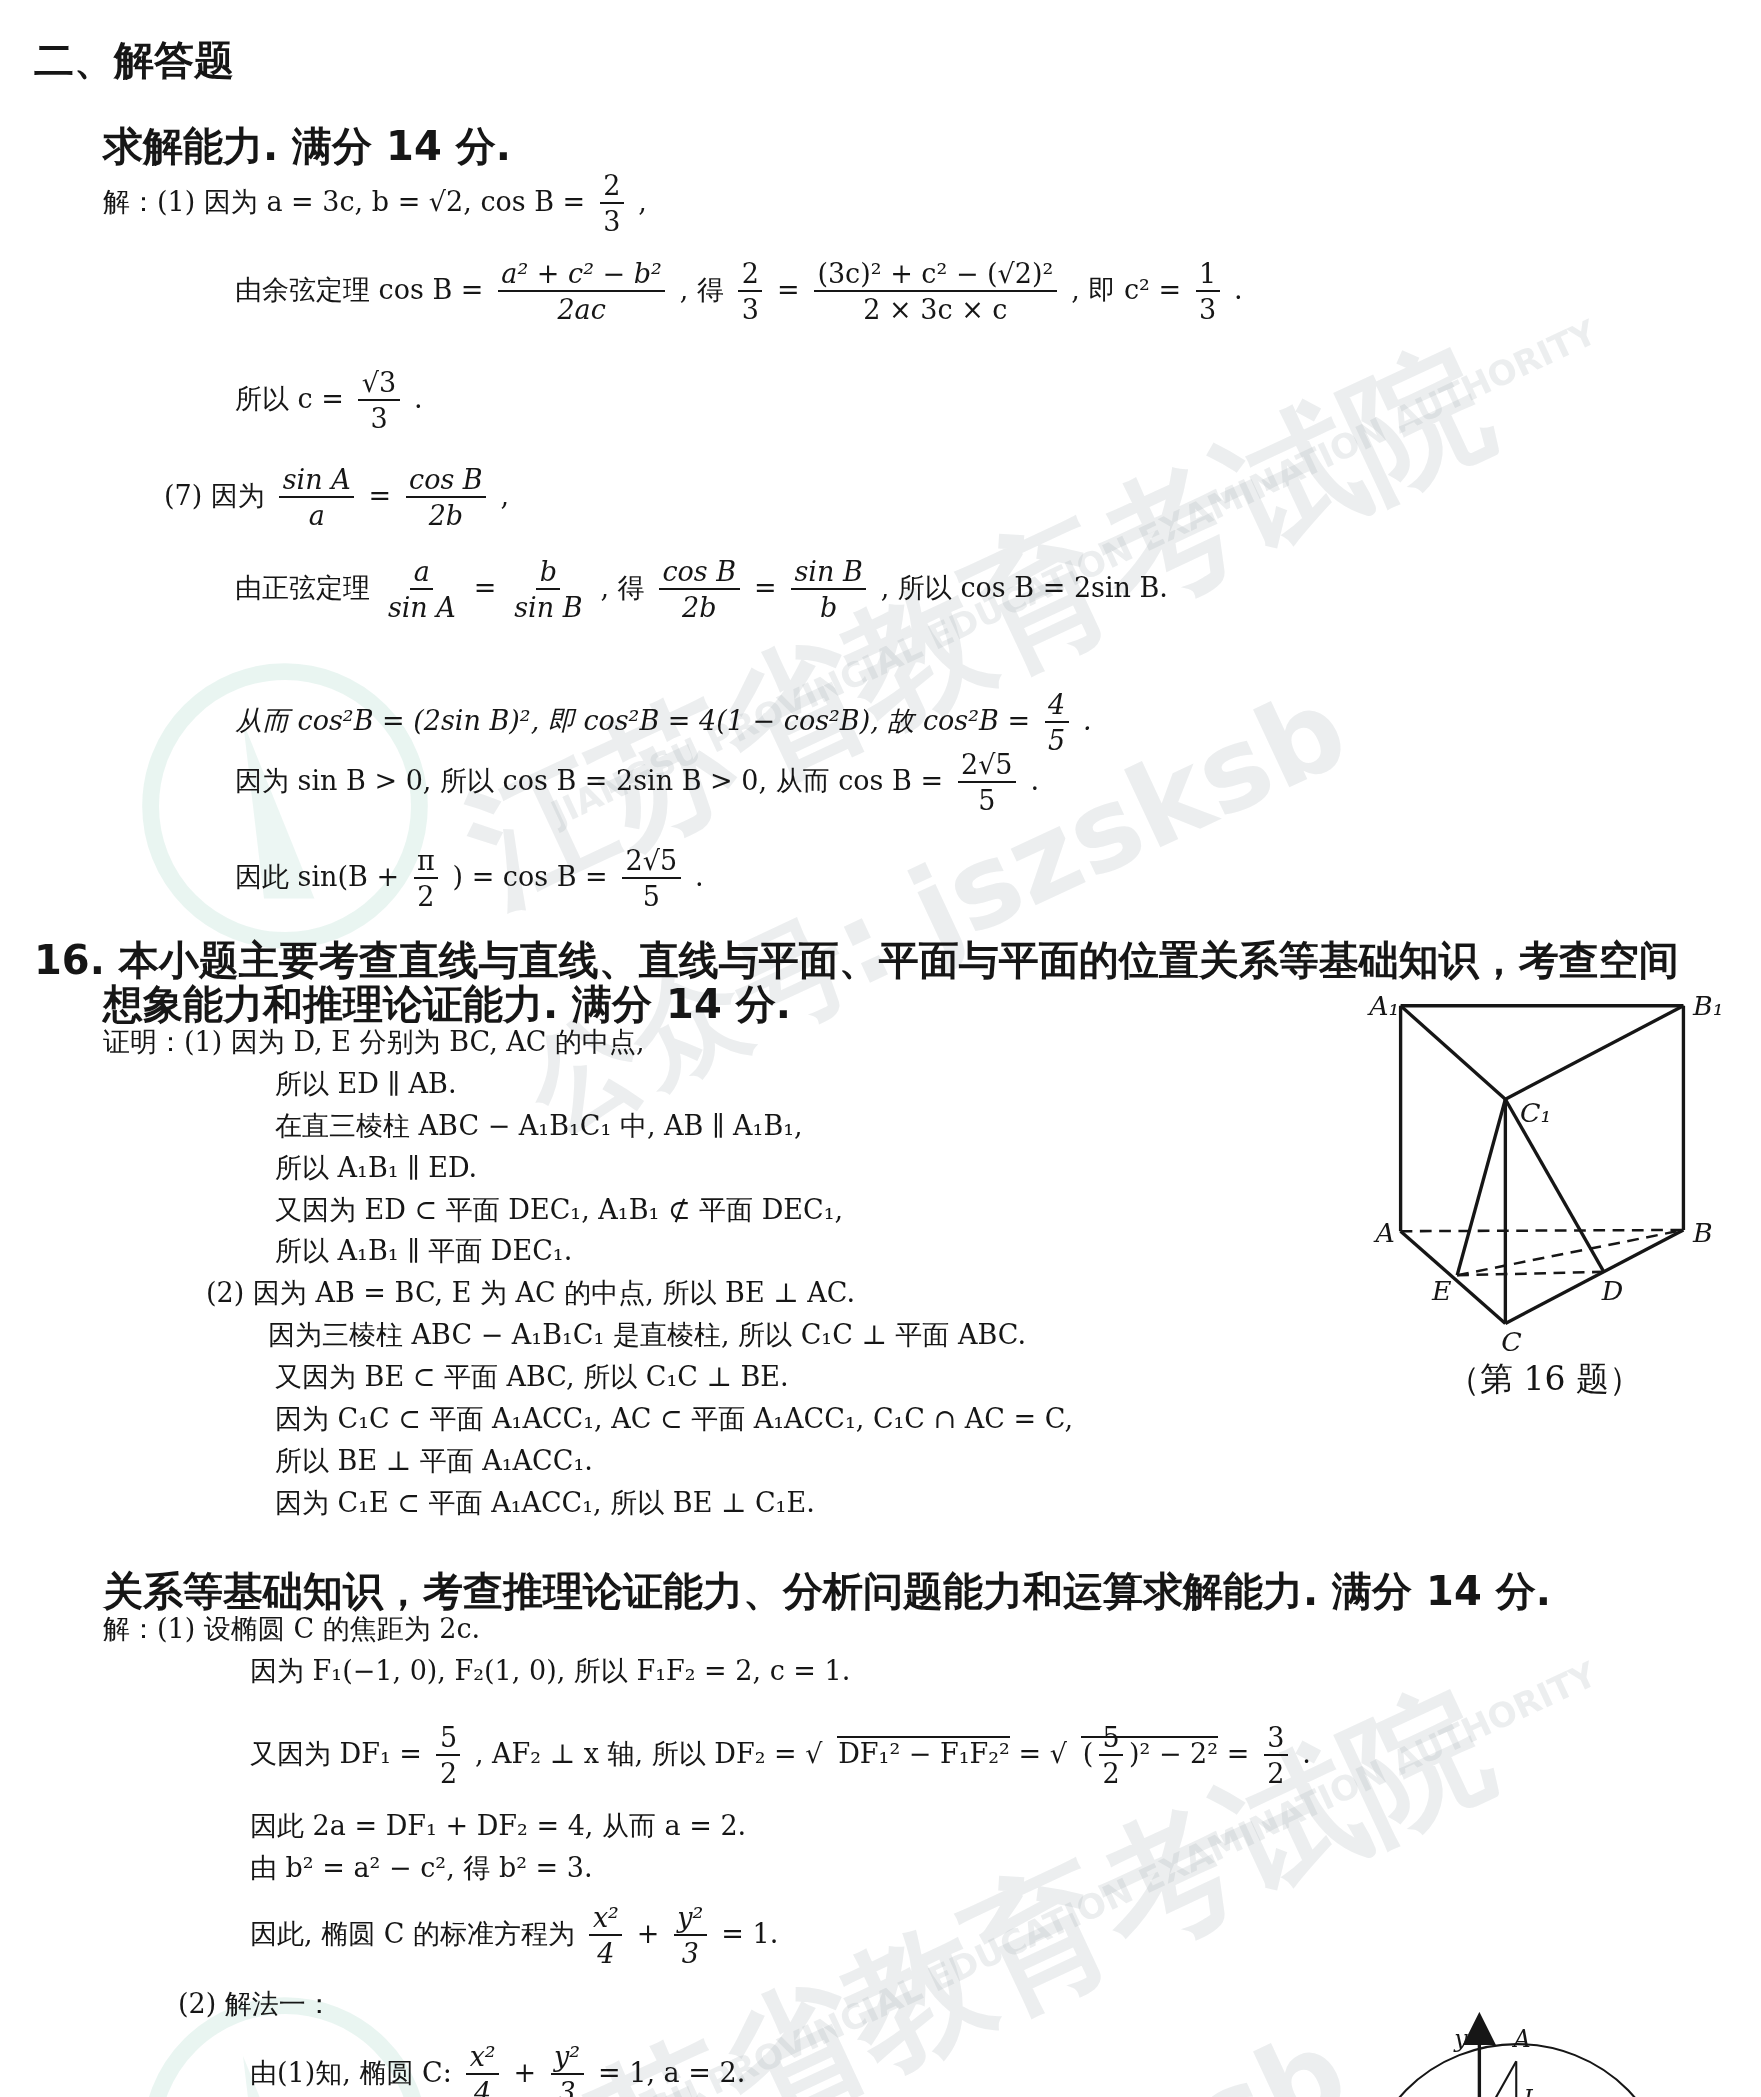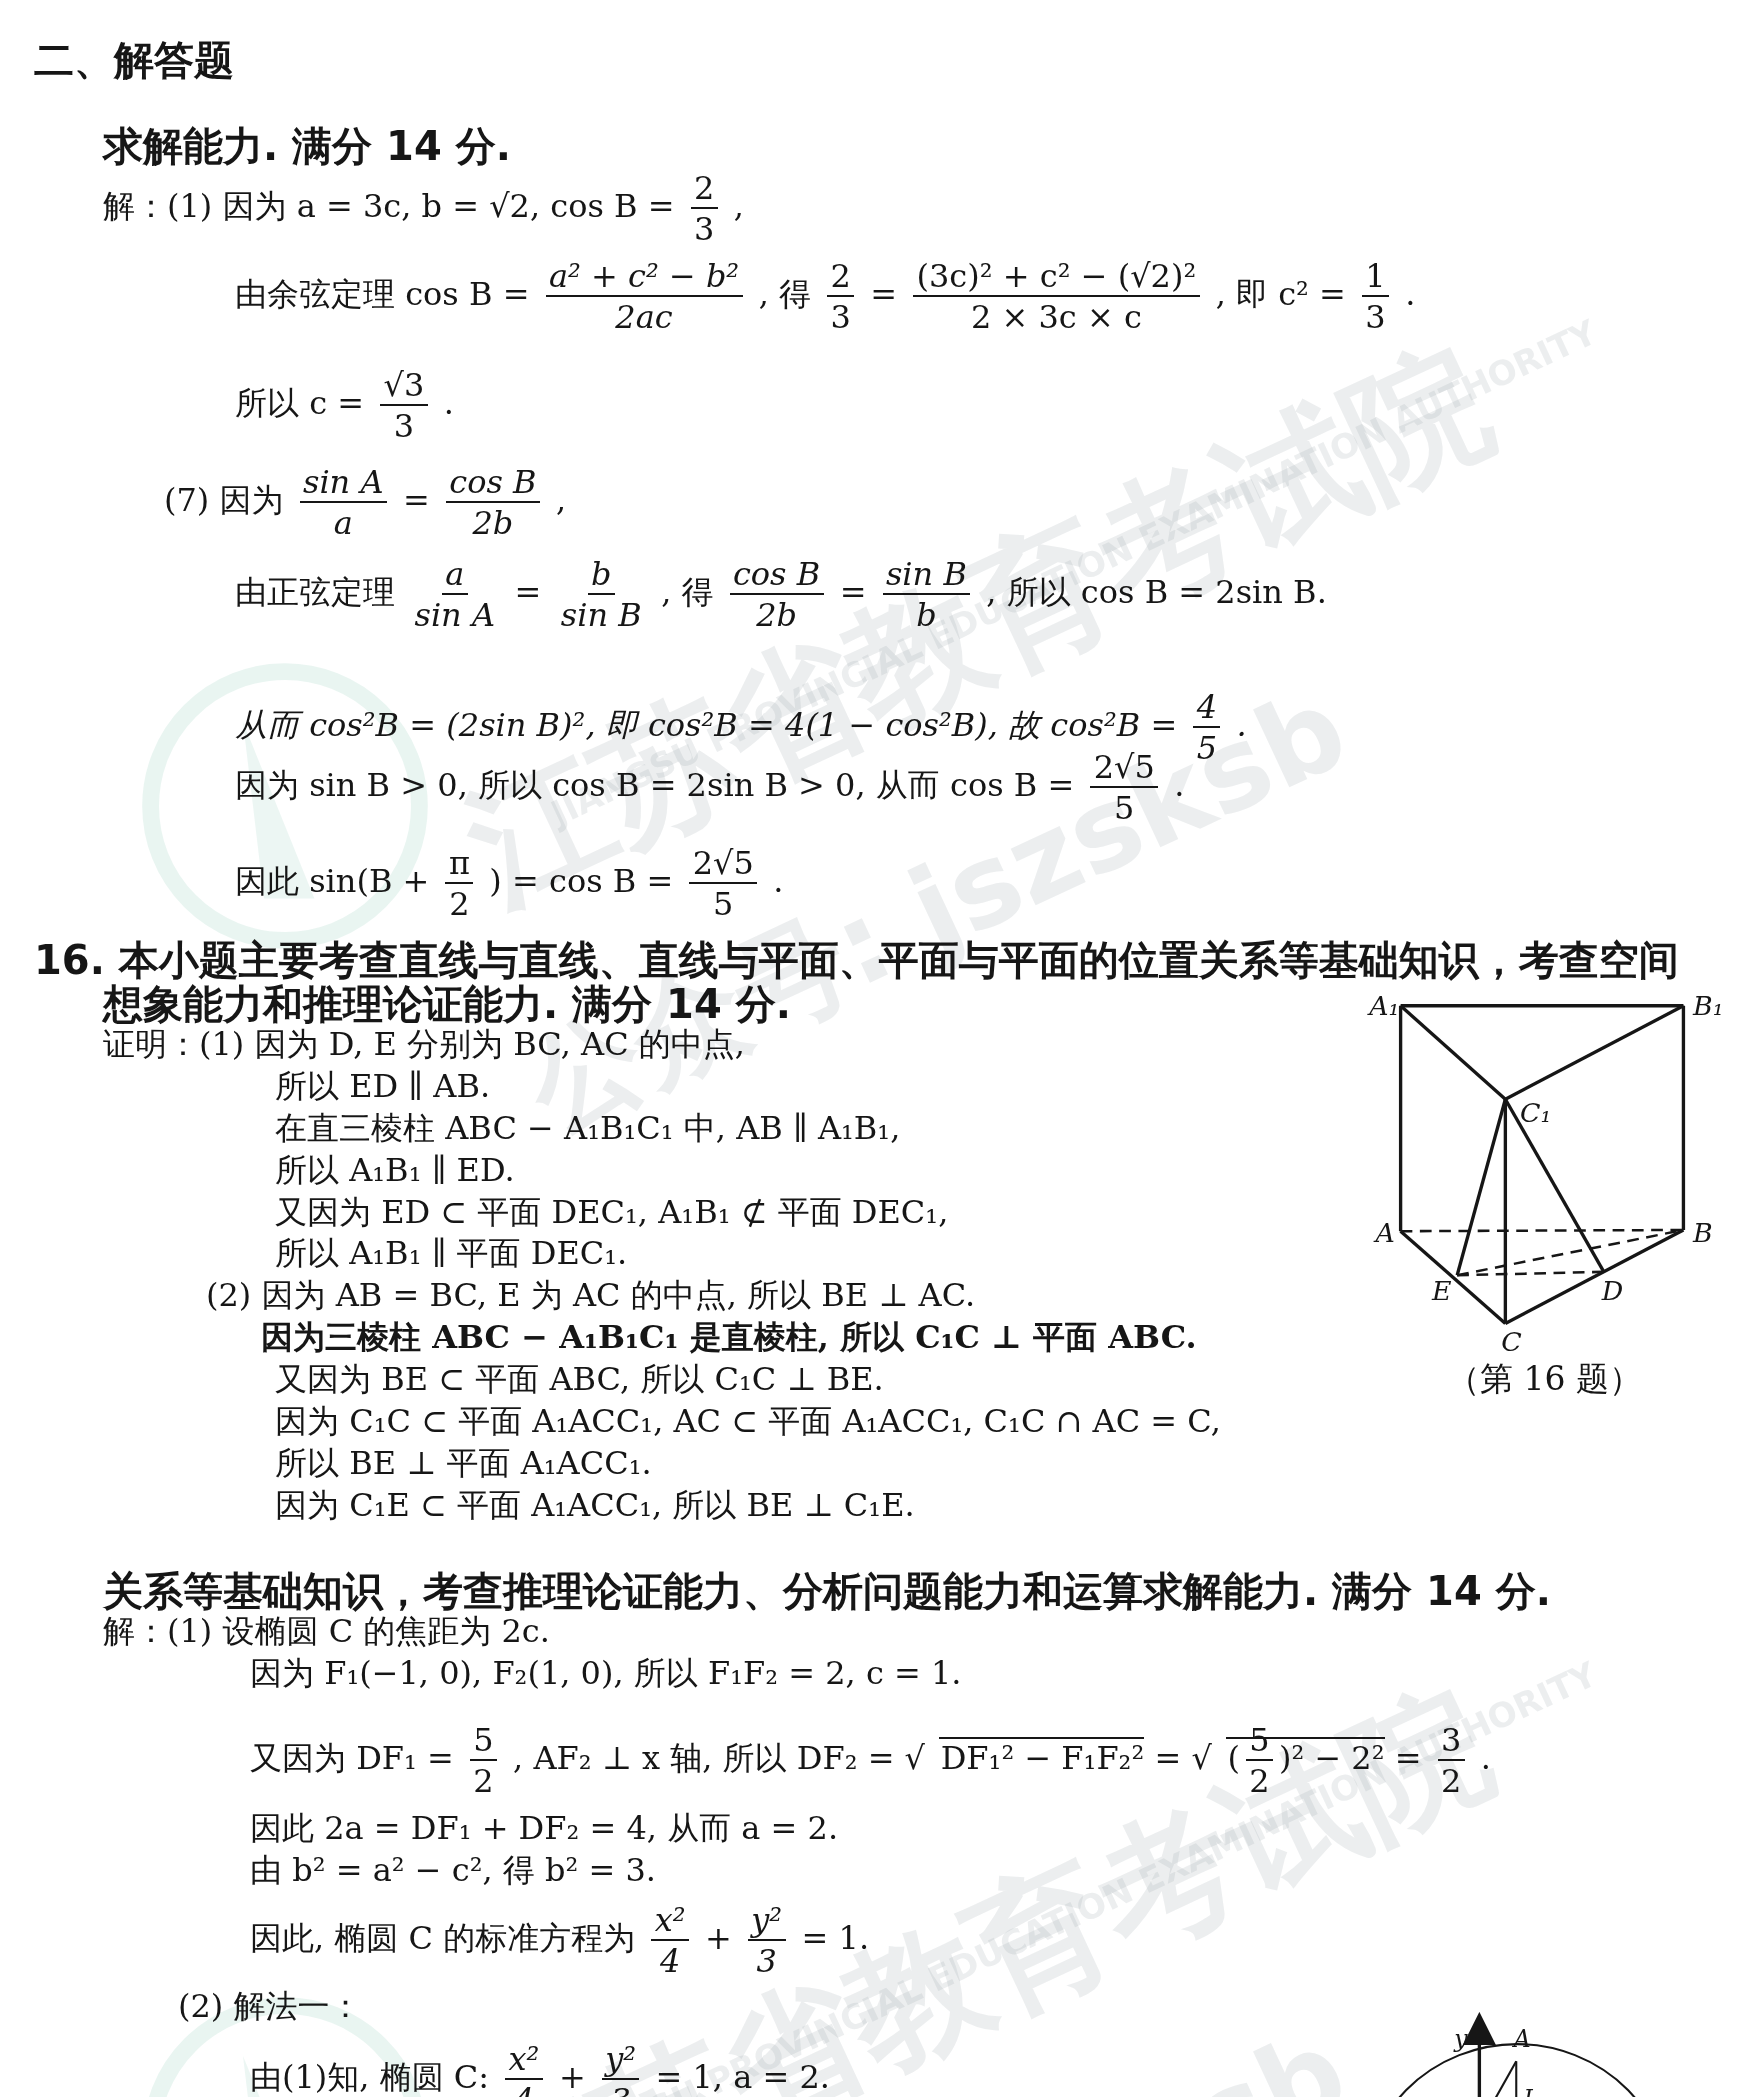--- a/index.html
+++ b/index.html
@@ -1,19 +1,19 @@
 <!DOCTYPE html>
 <html style="font-size:6.7px"><head>
 <meta charset="utf-8">
 <style>
   html,body{margin:0;padding:0;background:#fff;}
   body{width:1762px;height:2664px;position:relative;overflow:hidden;
        font-family:"DejaVu Serif","Liberation Serif",serif;color:#161616;}
   .page{position:absolute;left:0;top:0;width:1762px;height:2664px;}
-  .line{position:absolute;white-space:nowrap;font-size:32px;line-height:1;}
+  .line{position:absolute;white-space:nowrap;font-size:27px;line-height:1;}
   .bold{font-family:"DejaVu Sans","Liberation Sans",sans-serif;font-weight:bold;}
   .hd{font-size:40px;}
   .it{font-style:italic;}
   .frac{display:inline-flex;flex-direction:column;align-items:center;vertical-align:middle;margin:0 5.9px;}
   .frac .n{padding:0 3.4px 3.4px 3.4px;border-bottom:2.1px solid #161616;}
   .frac .d{padding:3.4px 3.4px 0 3.4px;}
   .sqrt{border-top:2.1px solid #161616;padding-left:1.7px;margin-left:14px;}
   .watermark{position:absolute;color:rgba(150,160,165,0.18);font-family:"DejaVu Sans","Liberation Sans",sans-serif;font-weight:bold;
     transform-origin:left top;white-space:nowrap;pointer-events:none;}
   .fig{position:absolute;}
@@ -158,21 +158,21 @@
   <div class="line bold hd" style="left:34px;top:940px;">16. 本小题主要考查直线与直线、直线与平面、平面与平面的位置关系等基础知识，考查空间</div>
   <div class="line bold hd" style="left:103px;top:984px;">想象能力和推理论证能力. 满分 14 分.</div>
 
   <div class="line" style="left:103px;top:1028px;">证明：(1) 因为 D, E 分别为 BC, AC 的中点,</div>
   <div class="line" style="left:275px;top:1070px;">所以 ED ∥ AB.</div>
   <div class="line" style="left:275px;top:1112px;">在直三棱柱 ABC − A₁B₁C₁ 中, AB ∥ A₁B₁,</div>
   <div class="line" style="left:275px;top:1154px;">所以 A₁B₁ ∥ ED.</div>
   <div class="line" style="left:275px;top:1196px;">又因为 ED ⊂ 平面 DEC₁, A₁B₁ ⊄ 平面 DEC₁,</div>
   <div class="line" style="left:275px;top:1237px;">所以 A₁B₁ ∥ 平面 DEC₁.</div>
   <div class="line" style="left:206px;top:1279px;">(2) 因为 AB = BC, E 为 AC 的中点, 所以 BE ⊥ AC.</div>
-  <div class="line" style="left:261px;top:1321px;font-weight:bold;">因为三棱柱 ABC − A₁B₁C₁ 是直棱柱, 所以 C₁C ⊥ 平面 ABC.</div>
+  <div class="line" style="left:268px;top:1321px;">因为三棱柱 ABC − A₁B₁C₁ 是直棱柱, 所以 C₁C ⊥ 平面 ABC.</div>
   <div class="line" style="left:275px;top:1363px;">又因为 BE ⊂ 平面 ABC, 所以 C₁C ⊥ BE.</div>
   <div class="line" style="left:275px;top:1405px;">因为 C₁C ⊂ 平面 A₁ACC₁, AC ⊂ 平面 A₁ACC₁, C₁C ∩ AC = C,</div>
   <div class="line" style="left:275px;top:1447px;">所以 BE ⊥ 平面 A₁ACC₁.</div>
   <div class="line" style="left:275px;top:1489px;">因为 C₁E ⊂ 平面 A₁ACC₁, 所以 BE ⊥ C₁E.</div>
 
   <svg class="fig" style="left:1321px;top:965px;" width="419" height="545" viewBox="0 0 1000 1300">
     <g stroke="#161616" stroke-width="8" fill="none">
       <line x1="190" y1="97" x2="865" y2="97"></line>
       <line x1="190" y1="97" x2="440" y2="320"></line>
       <line x1="865" y1="97" x2="440" y2="320"></line>

